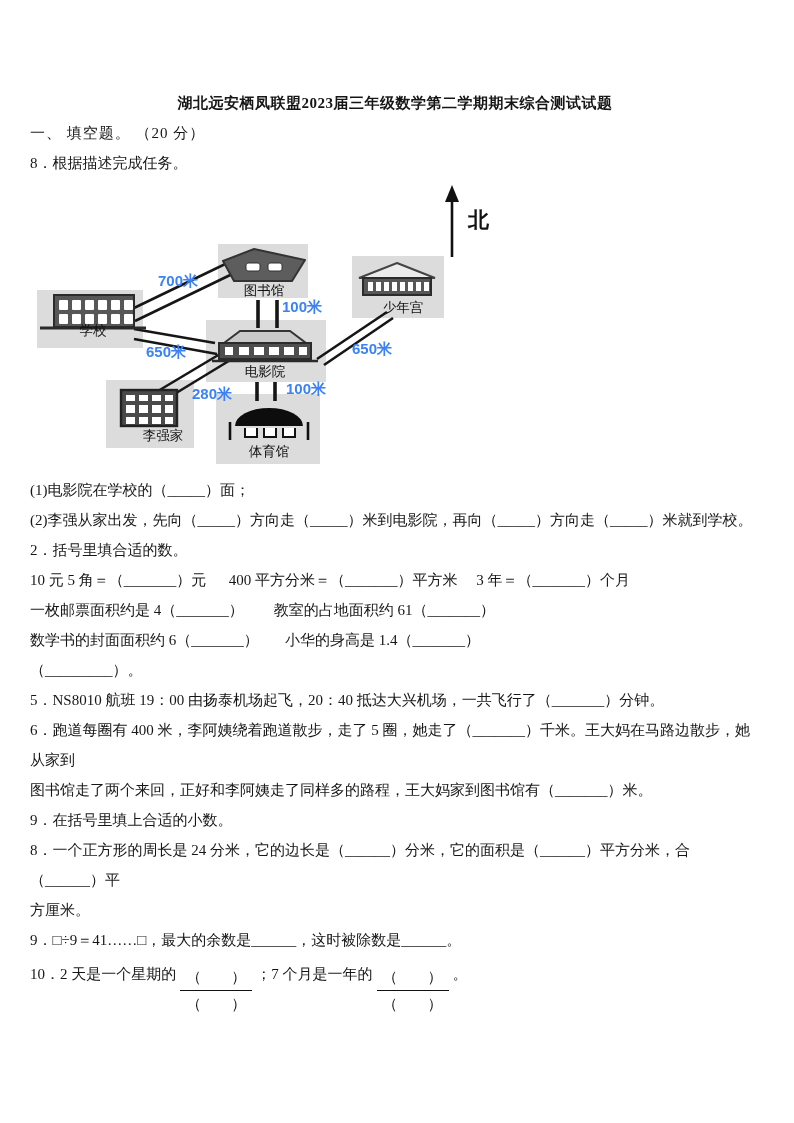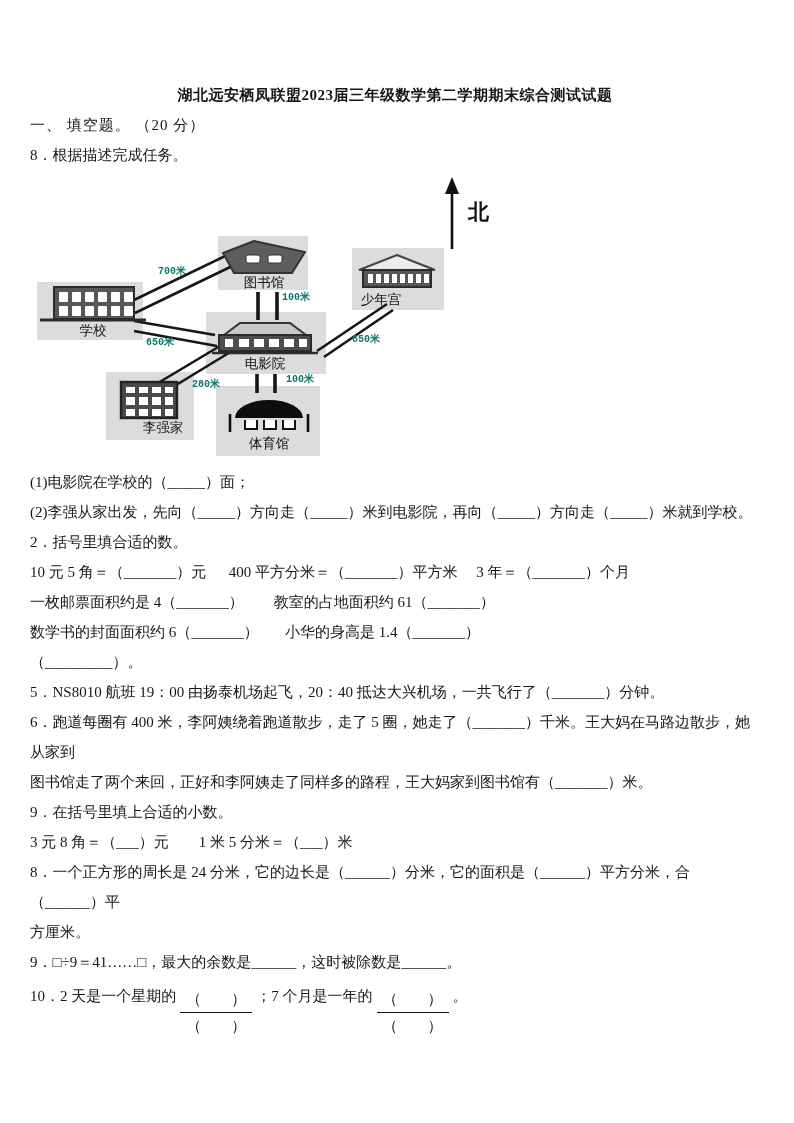--- a/index.html
+++ b/index.html
@@ -1,39 +1,39 @@
 <!DOCTYPE html>
 <html><head>
 <meta charset="utf-8">
 <style>
   html,body{margin:0;padding:0;}
   body{
     width:794px;height:1123px;background:#ffffff;overflow:hidden;
     font-family:"Liberation Serif","DejaVu Serif",serif;
     color:#161616;
   }
-  .doc{padding:80px 34px 0 30px;}
+  .doc{padding:80px 34px 0 30px;margin-top:8px;}
   .title{
     text-align:center;font-size:18px;font-weight:700;letter-spacing:.5px;
     margin:0 0 16px 0;line-height:24px;
   }
   .doc p{margin:0;font-size:15px;line-height:30px;white-space:pre-wrap;}
   .heading{letter-spacing:1px;}
 
   
   .diagram{position:relative;width:510px;height:287px;margin:4px 0 6px 4px;}
   .patch{position:absolute;background:#dcdcdc;}
   .bld{position:absolute;}
   .blabel{
     position:absolute;text-align:center;font-weight:400;font-size:13.5px;
     line-height:16px;color:#111;
   }
   .dist{
-    position:absolute;font-weight:700;font-size:10px;color:#0f766e;
-    font-family:Liberation Mono, monospace;white-space:nowrap;
+    position:absolute;font-weight:700;font-size:15px;color:#3b82f6;
+    font-family:Liberation Sans, sans-serif;white-space:nowrap;
   }
   .north-label{
     position:absolute;left:434px;top:24px;font-size:21px;font-weight:600;color:#111;
   }
   .lines-svg{position:absolute;left:0;top:0;}
 
   
   .q10{display:flex;align-items:flex-start;font-size:15px;margin-top:10px;height:58px;}
   .frac{display:inline-flex;flex-direction:column;align-items:center;margin:0 4px;}
   .frac .num{display:block;padding:0 6px 1px;border-bottom:1.6px solid #111;font-size:15px;line-height:24px;}
@@ -93,21 +93,21 @@
           <rect x="84" y="8" width="9" height="10" rx="1"></rect>
         <rect x="19" y="22" width="9" height="10" rx="1"></rect>
           <rect x="32" y="22" width="9" height="10" rx="1"></rect>
           <rect x="45" y="22" width="9" height="10" rx="1"></rect>
           <rect x="58" y="22" width="9" height="10" rx="1"></rect>
           <rect x="71" y="22" width="9" height="10" rx="1"></rect>
           <rect x="84" y="22" width="9" height="10" rx="1"></rect>
       </g>
       <line x1="0" y1="36" x2="106" y2="36" stroke="#2b2b2b" stroke-width="3"></line>
     </svg>
-    <div class="blabel" style="left:6px;top:149px;width:106px;">学校</div>
+    <div class="blabel" style="left:6px;top:141px;width:106px;">学校</div>
 
     <svg class="bld" style="left:188px;top:66px;" width="84" height="34" viewBox="0 0 84 34">
       <polygon points="32,1 83,12 70,33 12,33 1,13" fill="#5d5d5d" stroke="#333" stroke-width="2"></polygon>
       <rect x="24" y="15" width="14" height="8" rx="2" fill="#fff" stroke="#333"></rect>
       <rect x="46" y="15" width="14" height="8" rx="2" fill="#fff" stroke="#333"></rect>
     </svg>
     <div class="blabel" style="left:186px;top:101px;width:88px;">图书馆</div>
 
     <svg class="bld" style="left:324px;top:80px;" width="78" height="36" viewBox="0 0 78 36">
       <polygon points="39,1 77,16 1,16" fill="#ececec" stroke="#444" stroke-width="2"></polygon>
@@ -116,21 +116,21 @@
         <rect x="10" y="20" width="5" height="9"></rect>
           <rect x="18" y="20" width="5" height="9"></rect>
           <rect x="26" y="20" width="5" height="9"></rect>
           <rect x="34" y="20" width="5" height="9"></rect>
           <rect x="42" y="20" width="5" height="9"></rect>
           <rect x="50" y="20" width="5" height="9"></rect>
           <rect x="58" y="20" width="5" height="9"></rect>
           <rect x="66" y="20" width="5" height="9"></rect>
       </g>
     </svg>
-    <div class="blabel" style="left:306px;top:118px;width:82px;">少年宫</div>
+    <div class="blabel" style="left:328px;top:118px;width:82px;">少年宫</div>
 
     <svg class="bld" style="left:178px;top:146px;" width="106" height="36" viewBox="0 0 106 36">
       <polygon points="12,15 28,3 78,3 94,15" fill="#c9c9c9" stroke="#333" stroke-width="2"></polygon>
       <rect x="7" y="15" width="92" height="16" fill="#4e4e4e" stroke="#2b2b2b" stroke-width="2"></rect>
       <g fill="#ffffff">
         <rect x="13" y="19" width="8" height="8"></rect>
           <rect x="27" y="19" width="10" height="8"></rect>
           <rect x="42" y="19" width="10" height="8"></rect>
           <rect x="57" y="19" width="10" height="8"></rect>
           <rect x="72" y="19" width="10" height="8"></rect>
@@ -183,21 +183,20 @@
   <p>(2)李强从家出发，先向（_____）方向走（_____）米到电影院，再向（_____）方向走（_____）米就到学校。</p>
   <p>2．括号里填合适的数。</p>
   <p>10 元 5 角＝（_______）元      400 平方分米＝（_______）平方米     3 年＝（_______）个月</p>
   <p>一枚邮票面积约是 4（_______）        教室的占地面积约 61（_______）</p>
   <p>数学书的封面面积约 6（_______）       小华的身高是 1.4（_______）</p>
   <p>（_________）。</p>
   <p>5．NS8010 航班 19：00 由扬泰机场起飞，20：40 抵达大兴机场，一共飞行了（_______）分钟。</p>
   <p>6．跑道每圈有 400 米，李阿姨绕着跑道散步，走了 5 圈，她走了（_______）千米。王大妈在马路边散步，她从家到</p>
   <p>图书馆走了两个来回，正好和李阿姨走了同样多的路程，王大妈家到图书馆有（_______）米。</p>
   <p>9．在括号里填上合适的小数。</p>
-  <p>3 元 8 角＝（___）元        1 米 5 分米＝（___）米</p>
   <p>8．一个正方形的周长是 24 分米，它的边长是（______）分米，它的面积是（______）平方分米，合（______）平</p>
   <p>方厘米。</p>
   <p>9．□÷9＝41……□，最大的余数是______，这时被除数是______。</p>
 
   <div class="q10">
     <span>10．2 天是一个星期的</span>
     <span class="frac">
       <span class="num">（　　）</span>
       <span class="den">（　　）</span>
     </span>

